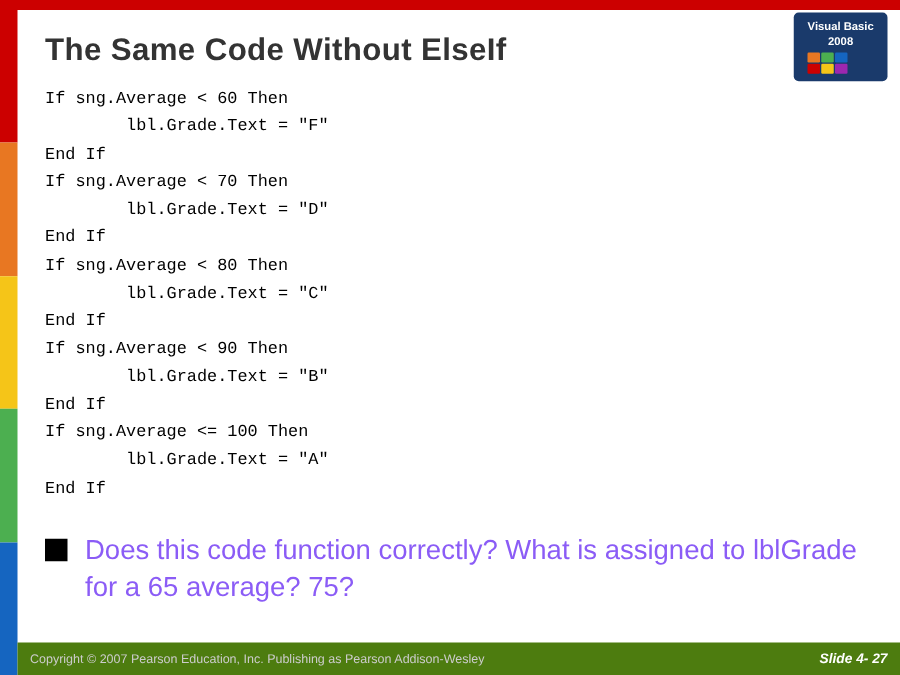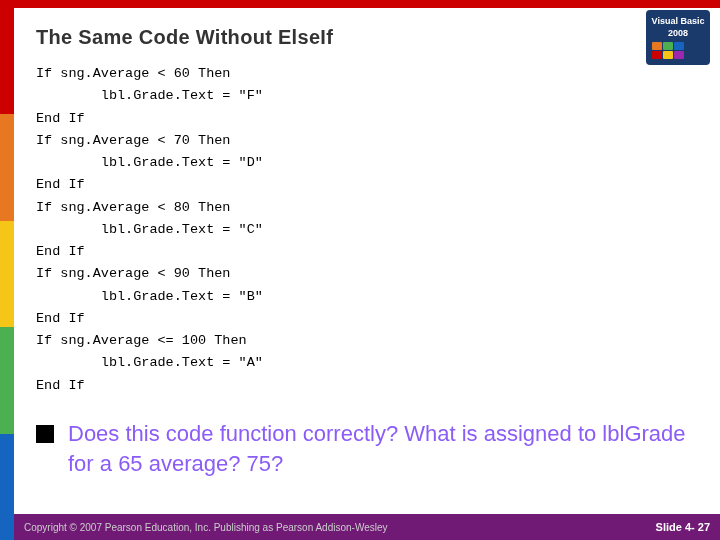--- a/index.html
+++ b/index.html
@@ -46,21 +46,21 @@
       left: 14px;
       right: 0;
       bottom: 0;
       padding: 18px 22px 12px 22px;
       display: flex;
       flex-direction: column;
     }
 
     
     .title {
-      font-size: 20px;
+      font-size: 25px;
       font-weight: bold;
       color: #333;
       margin-bottom: 14px;
       letter-spacing: 0.3px;
     }
 
     
     .code-block {
       font-family: 'Courier New', Courier, monospace;
       font-size: 13.5px;
@@ -93,44 +93,45 @@
       line-height: 1.35;
     }
 
     
     .bottom-bar {
       position: absolute;
       bottom: 0;
       left: 14px;
       right: 0;
       height: 26px;
-      background: #701a75;
+      background: #4d7c0f;
       display: flex;
       align-items: center;
       justify-content: space-between;
       padding: 0 10px;
     }
 
     .bottom-copyright {
       font-size: 10px;
       color: #ccc;
     }
 
     .slide-number {
       font-size: 11px;
       color: #fff;
       font-weight: bold;
+      font-style: italic;
     }
 
     
     .logo-area {
       position: absolute;
       top: 10px;
       right: 10px;
-      width: 64px;
+      width: 75px;
       height: 55px;
       background: #1a3a6b;
       display: flex;
       align-items: center;
       justify-content: center;
       border-radius: 4px;
     }
 
     .logo-text {
       color: #fff;

